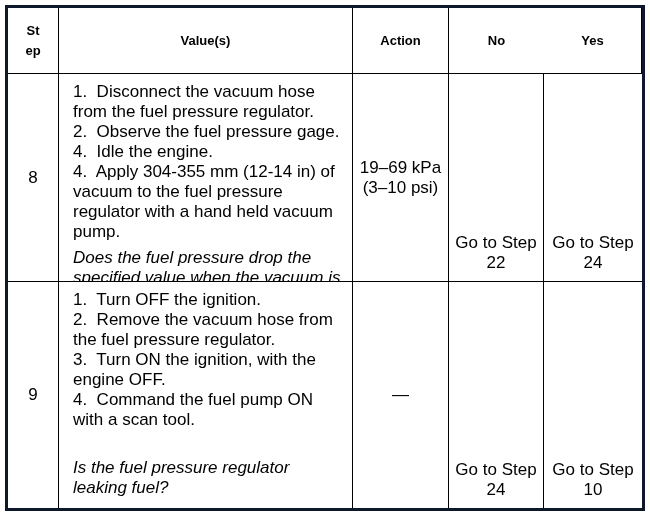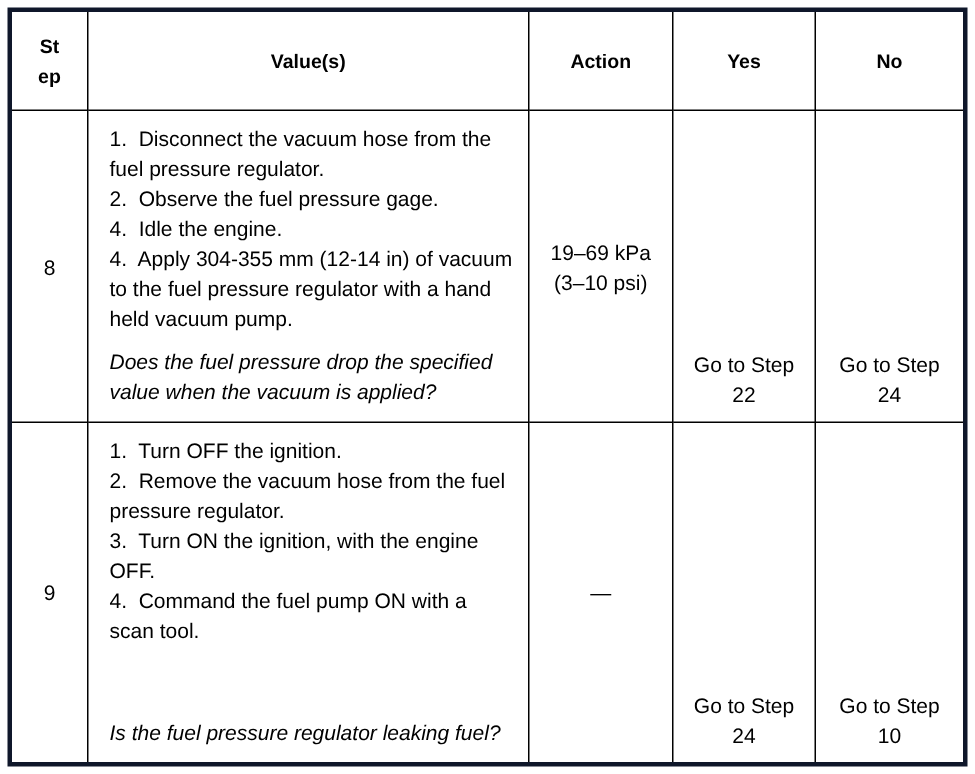--- a/index.html
+++ b/index.html
@@ -23,21 +23,21 @@
     border: 3px solid #0f172a;
     display: grid;
     grid-template-columns: 51px 294px 96px 95px 1fr;
     grid-template-rows: 66px 208px 1fr;
     background: #fff;
   }
   .cell {
     box-sizing: border-box;
     border-right: 1.5px solid #000;
     border-bottom: 1.5px solid #000;
-    font-size: 14px;
+    font-size: 17px;
     line-height: 20px;
     overflow: hidden;
   }
   .cell.col-last { border-right: none; }
   .cell.row-last { border-bottom: none; gap: 20px; }
   .hdr {
     display: flex;
     align-items: center;
     justify-content: center;
     font-weight: bold;
@@ -85,22 +85,22 @@
 </head>
 <body>
 
 <div class="page">
   <div class="dtable">
 
     <div class="cell hdr">St
 ep</div>
     <div class="cell hdr">Value(s)</div>
     <div class="cell hdr">Action</div>
+    <div class="cell hdr col-last">No</div>
     <div class="cell hdr">Yes</div>
-    <div class="cell hdr col-last">No</div>
 
     <div class="cell stepcell">8</div>
     <div class="cell actioncell">
       <div class="action-list">
           <div class="action-line">1.  Disconnect the vacuum hose from the fuel pressure regulator.</div>
           <div class="action-line">2.  Observe the fuel pressure gage.</div>
           <div class="action-line">4.  Idle the engine.</div>
           <div class="action-line">4.  Apply 304-355 mm (12-14 in) of vacuum to the fuel pressure regulator with a hand held vacuum pump.</div>
         </div>
       <div class="question">Does the fuel pressure drop the specified value when the vacuum is applied?</div>

